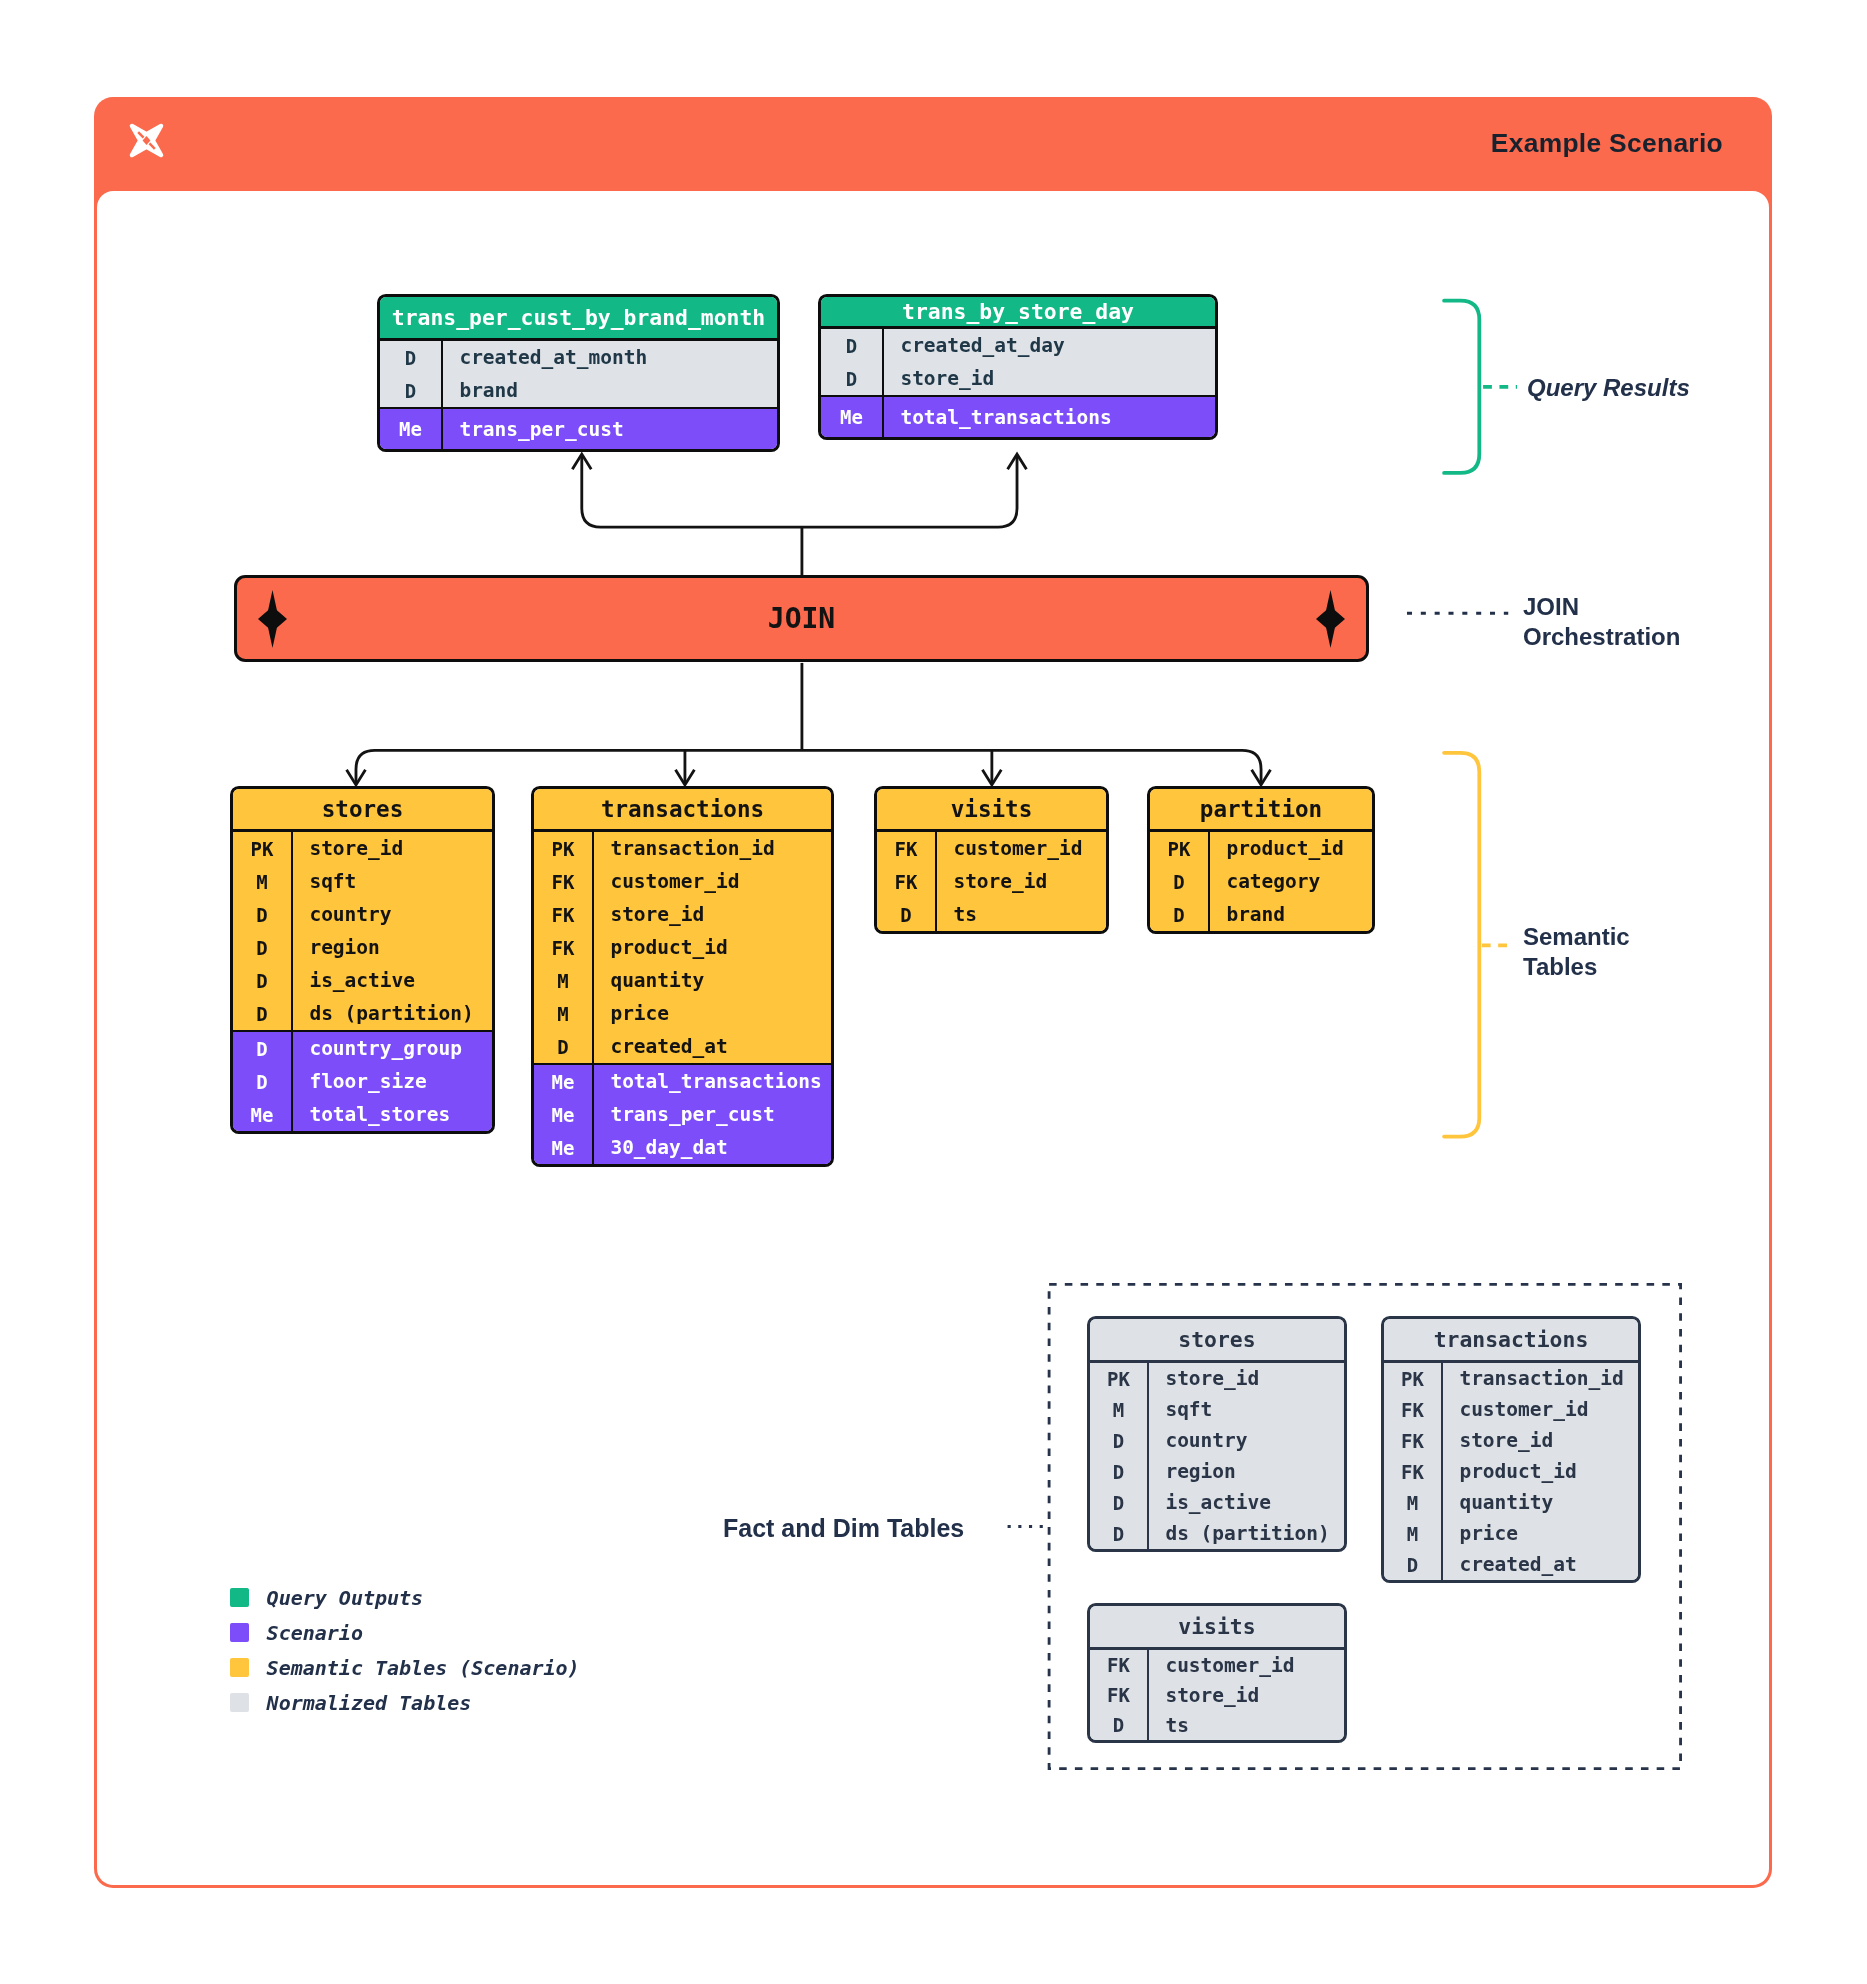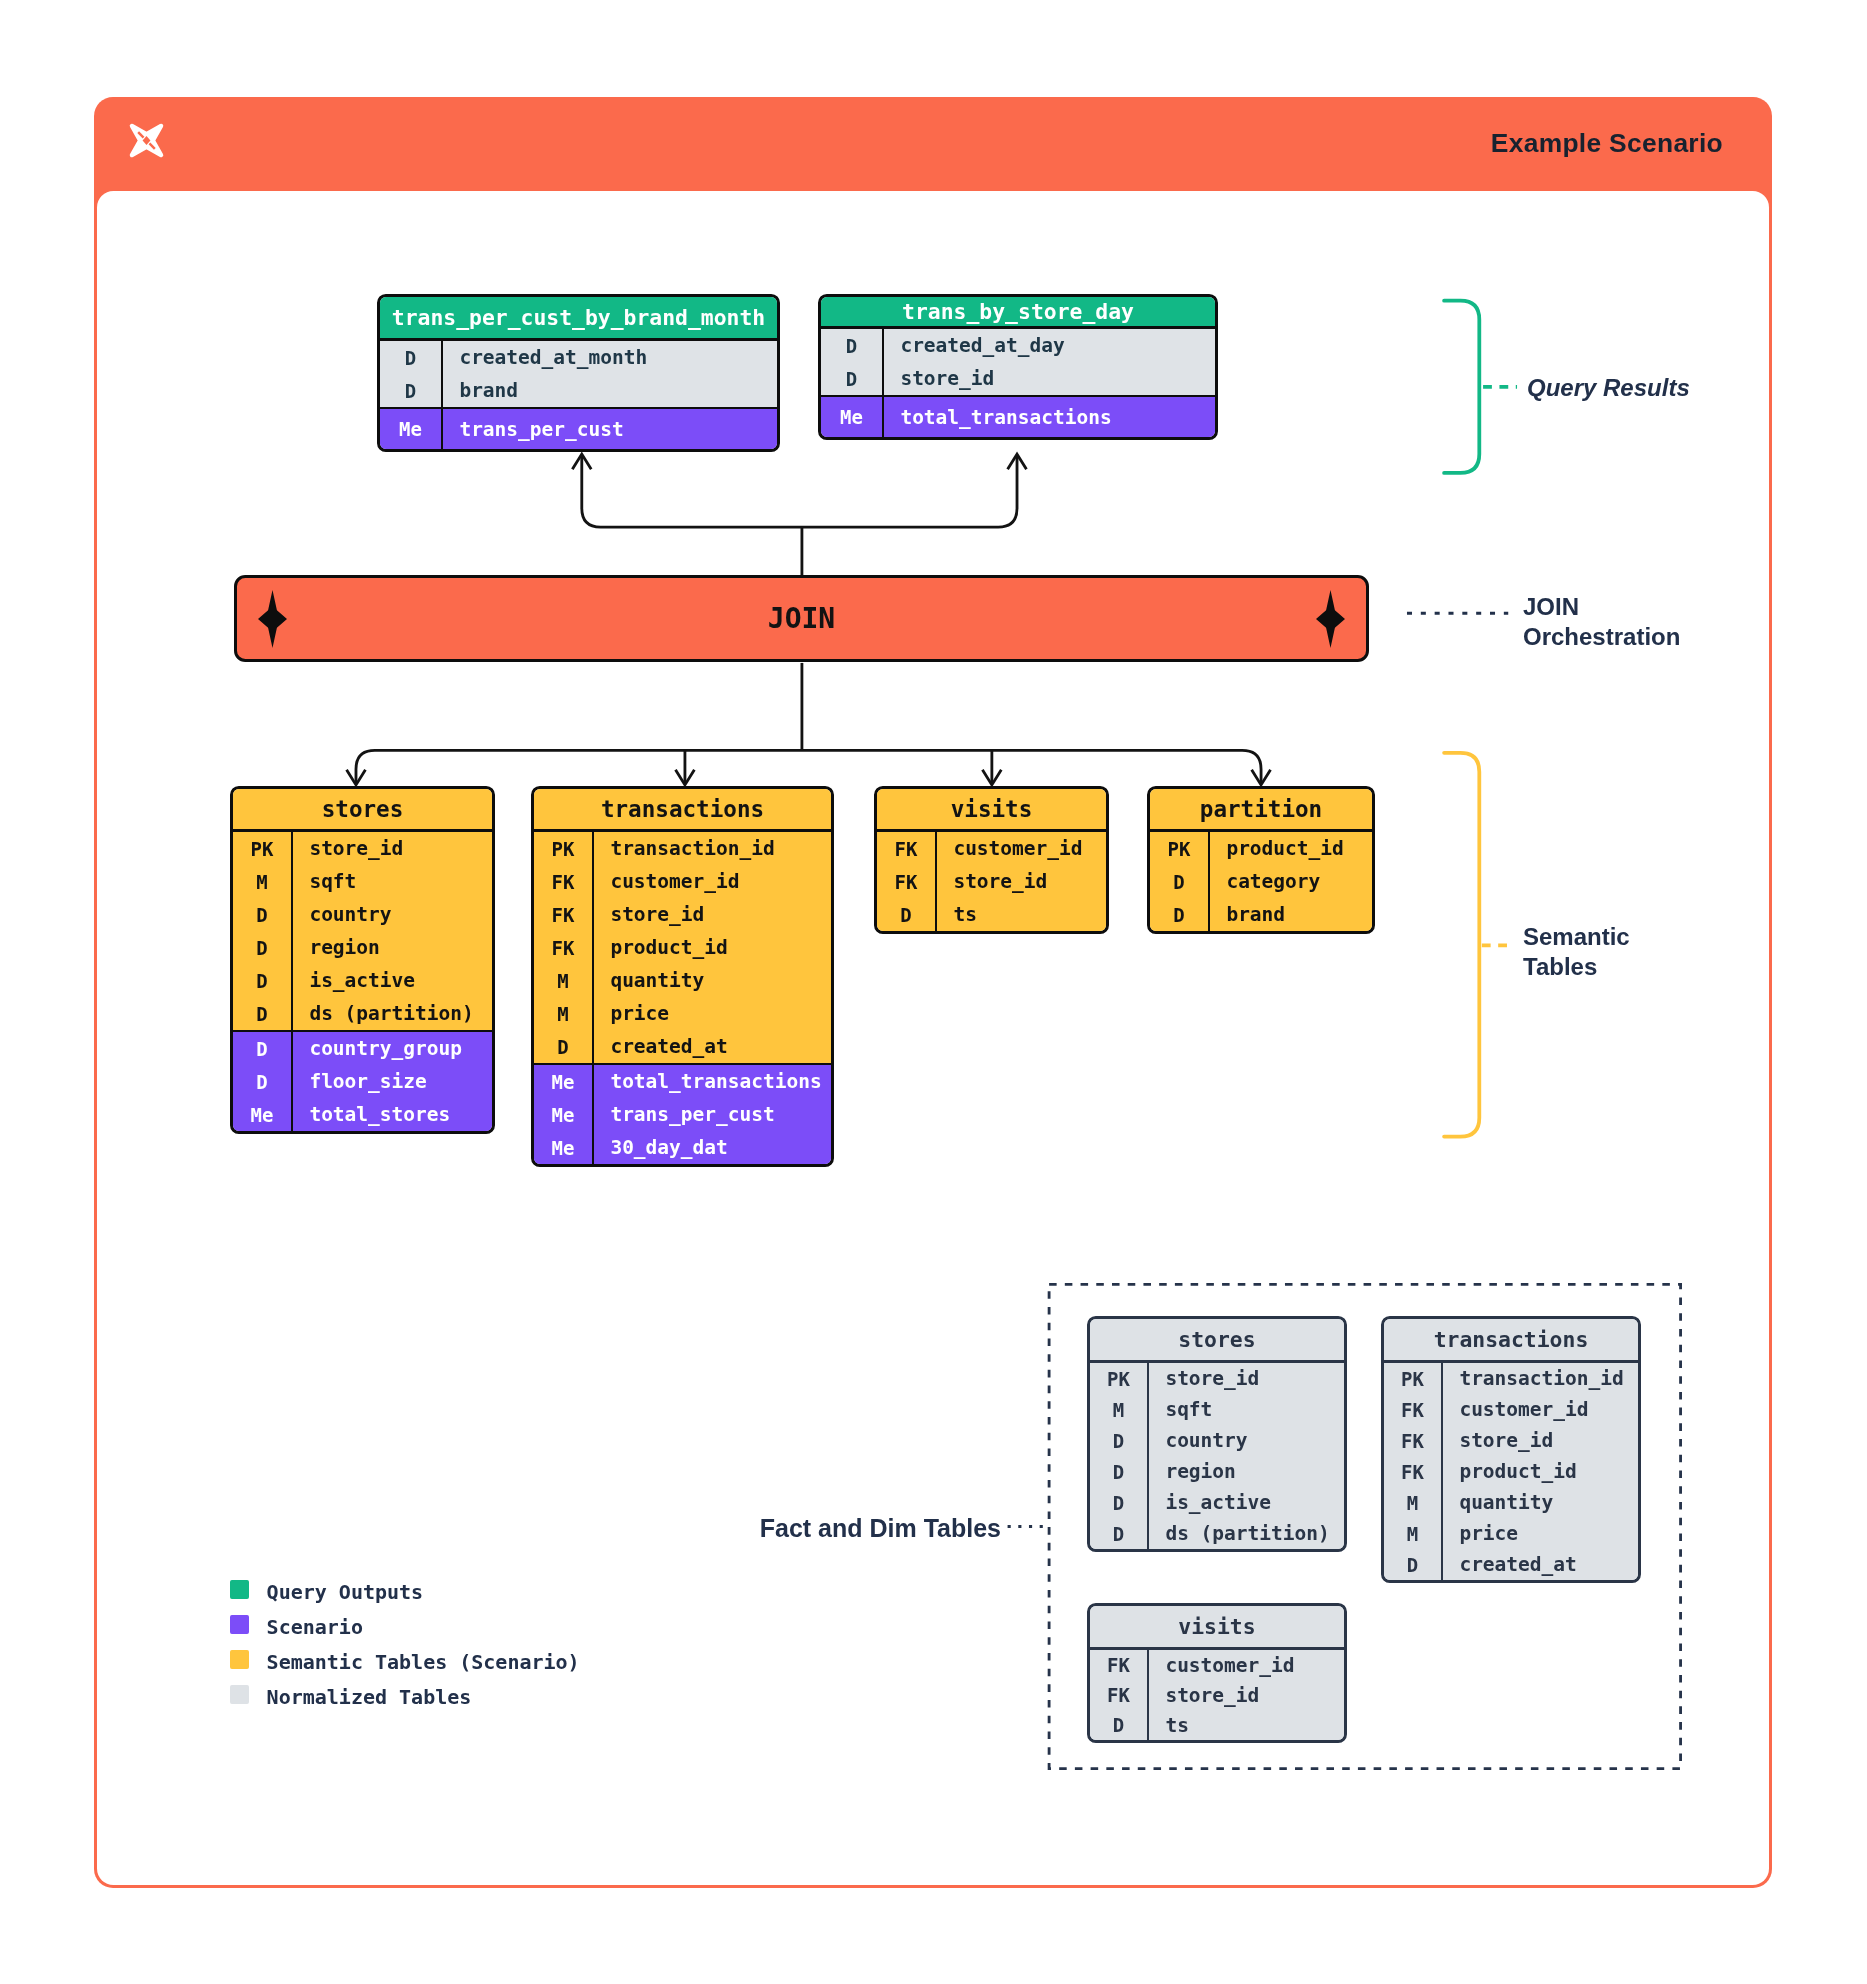--- a/index.html
+++ b/index.html
@@ -54,21 +54,21 @@
       display:flex;align-items:center;justify-content:space-between;padding:0 21.4px;}
   .join-label{position:absolute;left:0;right:0;text-align:center;font-size:28px;
       font-weight:bold;color:#131313;}
 
   
   .side-label{position:absolute;font-family:"Liberation Sans",sans-serif;font-weight:bold;
       font-size:24px;color:#22304A;line-height:30px;}
 
   
   .legend{position:absolute;left:230px;top:1580px;}
-  .legend-item{display:flex;align-items:flex-start;height:35px;}
+  .legend-item{display:flex;align-items:center;height:35px;font-style:italic;}
   .legend-swatch{width:19px;height:19px;border-radius:1.9px;margin-right:17.6px;flex:0 0 auto;}
   .legend-label{font-size:20px;font-weight:bold;color:#22304A;white-space:nowrap;}
 
   .overlay{position:absolute;left:0;top:0;pointer-events:none;}
 </style>
 </head>
 <body>
 
 <div class="stage">
 
@@ -367,21 +367,21 @@
 
   <div class="side-label" style="left:1527px;top:373px;font-style:italic;">Query Results</div>
   <div class="side-label" style="left:1523px;top:592px;">
     <div>JOIN</div>
     <div>Orchestration</div>
   </div>
   <div class="side-label" style="left:1523px;top:922px;">
     <div>Semantic</div>
     <div>Tables</div>
   </div>
-  <div class="side-label" style="left:723px;top:1513px;width:278px;text-align:right;font-size:25px;">Fact and Dim Tables</div>
+  <div class="side-label" style="left:723px;top:1513px;width:278px;text-align:left;font-size:25px;">Fact and Dim Tables</div>
 
   <div class="legend" id="legend">
       <div class="legend-item">
         <span class="legend-swatch" style="background: rgb(18, 184, 134);"></span>
         <span class="legend-label">Query Outputs</span>
       </div>
       <div class="legend-item">
         <span class="legend-swatch" style="background: rgb(124, 77, 248);"></span>
         <span class="legend-label">Scenario</span>
       </div>

